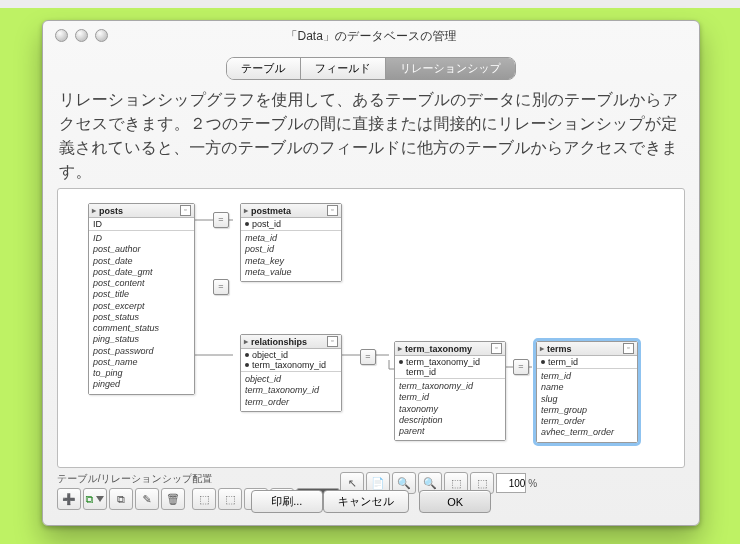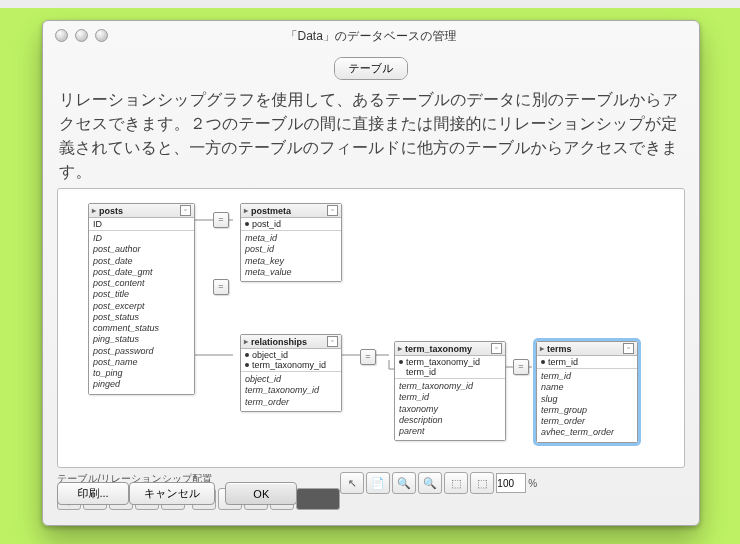--- a/index.html
+++ b/index.html
@@ -27,43 +27,45 @@
 .tb-fields{padding:2px 4px 3px;background:#fff}
 .tb-fields div{line-height:1.25;font-style:italic;color:#333}
 .joinbox{position:absolute;width:14px;height:14px;border:1px solid #8c8c8c;border-radius:2px;background:linear-gradient(#fdfdfd,#e9e9e9);font-size:9px;line-height:13px;text-align:center;color:#555;box-shadow:1px 1px 1px rgba(0,0,0,.15)}
 svg.links{position:absolute;left:0;top:0;width:100%;height:100%;pointer-events:none}
 .toolstrip{display:flex;margin:4px 14px 0;font-size:10px;color:#555}
 .toolgrp .lbl{margin-bottom:2px}
 .btnrow{display:flex;gap:2px;align-items:center}
 .tbtn{width:22px;height:20px;border:1px solid #a6a6a6;border-radius:3px;background:linear-gradient(#fdfdfd,#e8e8e8);display:flex;align-items:center;justify-content:center;font-size:11px;color:#555;cursor:pointer}
 .tbtn.wide{width:42px}
 .tbtn.dark{background:#5b5b5b}
-.zoominp{width:28px;height:18px;border:1px solid #a6a6a6;background:#fff;text-align:left;font-size:10px;padding:0}
+.zoominp{width:28px;height:18px;border:1px solid #a6a6a6;background:#fff;text-align:right;font-size:10px;padding:0}
 .pct{font-size:10px;color:#555}
-.footer{position:absolute;left:14px;right:14px;bottom:20px;display:flex;justify-content:flex-start}
+.footer{position:absolute;left:14px;right:14px;bottom:12px;display:flex;justify-content:center}
 .macbtn{min-width:72px;padding:3px 14px;border:1px solid #999;border-radius:4px;background:linear-gradient(#fdfdfd,#e6e6e6);font-size:11px;cursor:pointer;box-shadow:inset 0 1px 0 #fff}
 .macbtn.def{background:linear-gradient(#f0f0f0,#d7d7d7)}
 .tri{display:inline-block;width:0;height:0;border-left:4px solid transparent;border-right:4px solid transparent;border-top:6px solid #666;margin-left:3px;vertical-align:middle}
 </style>
 </head>
 <body>
 <div class="sheet">
 <div class="window">
 
 <div class="traffic">
  <div class="tdot"></div>
  <div class="tdot"></div>
  <div class="tdot"></div>
 </div>
 
 <div class="titlebar">「Data」のデータベースの管理</div>
 
 <div class="segctl">
  <div class="seg">
   <button>テーブル</button>
+  <button>フィールド</button>
+  <button class="active">リレーションシップ</button>
  </div>
 </div>
 
 <div class="desc">リレーションシップグラフを使用して、あるテーブルのデータに別のテーブルからアクセスできます。２つのテーブルの間に直接または間接的にリレーションシップが定義されていると、一方のテーブルのフィールドに他方のテーブルからアクセスできます。</div>
 
 <div class="canvas">
  <svg class="links">
   <g stroke="#8a8a8a" stroke-width="1" fill="none">
    <path d="M135 31 H175"></path>
    <path d="M135 31 V166 H175"></path>

